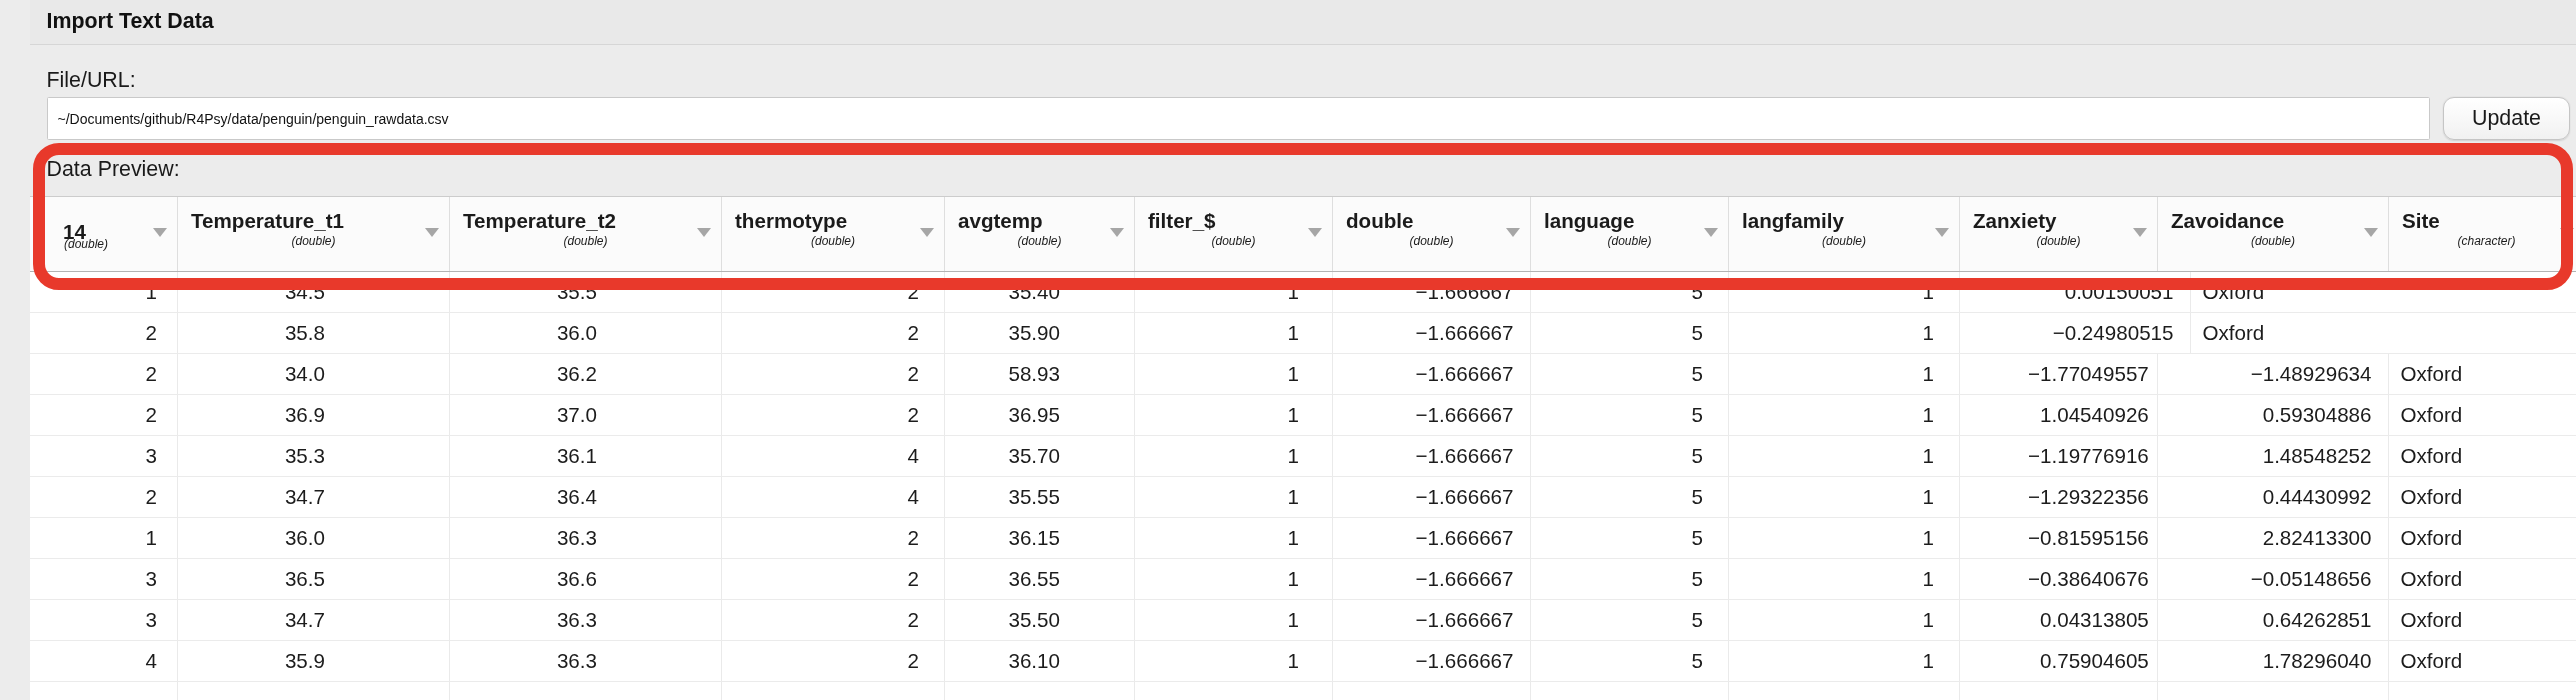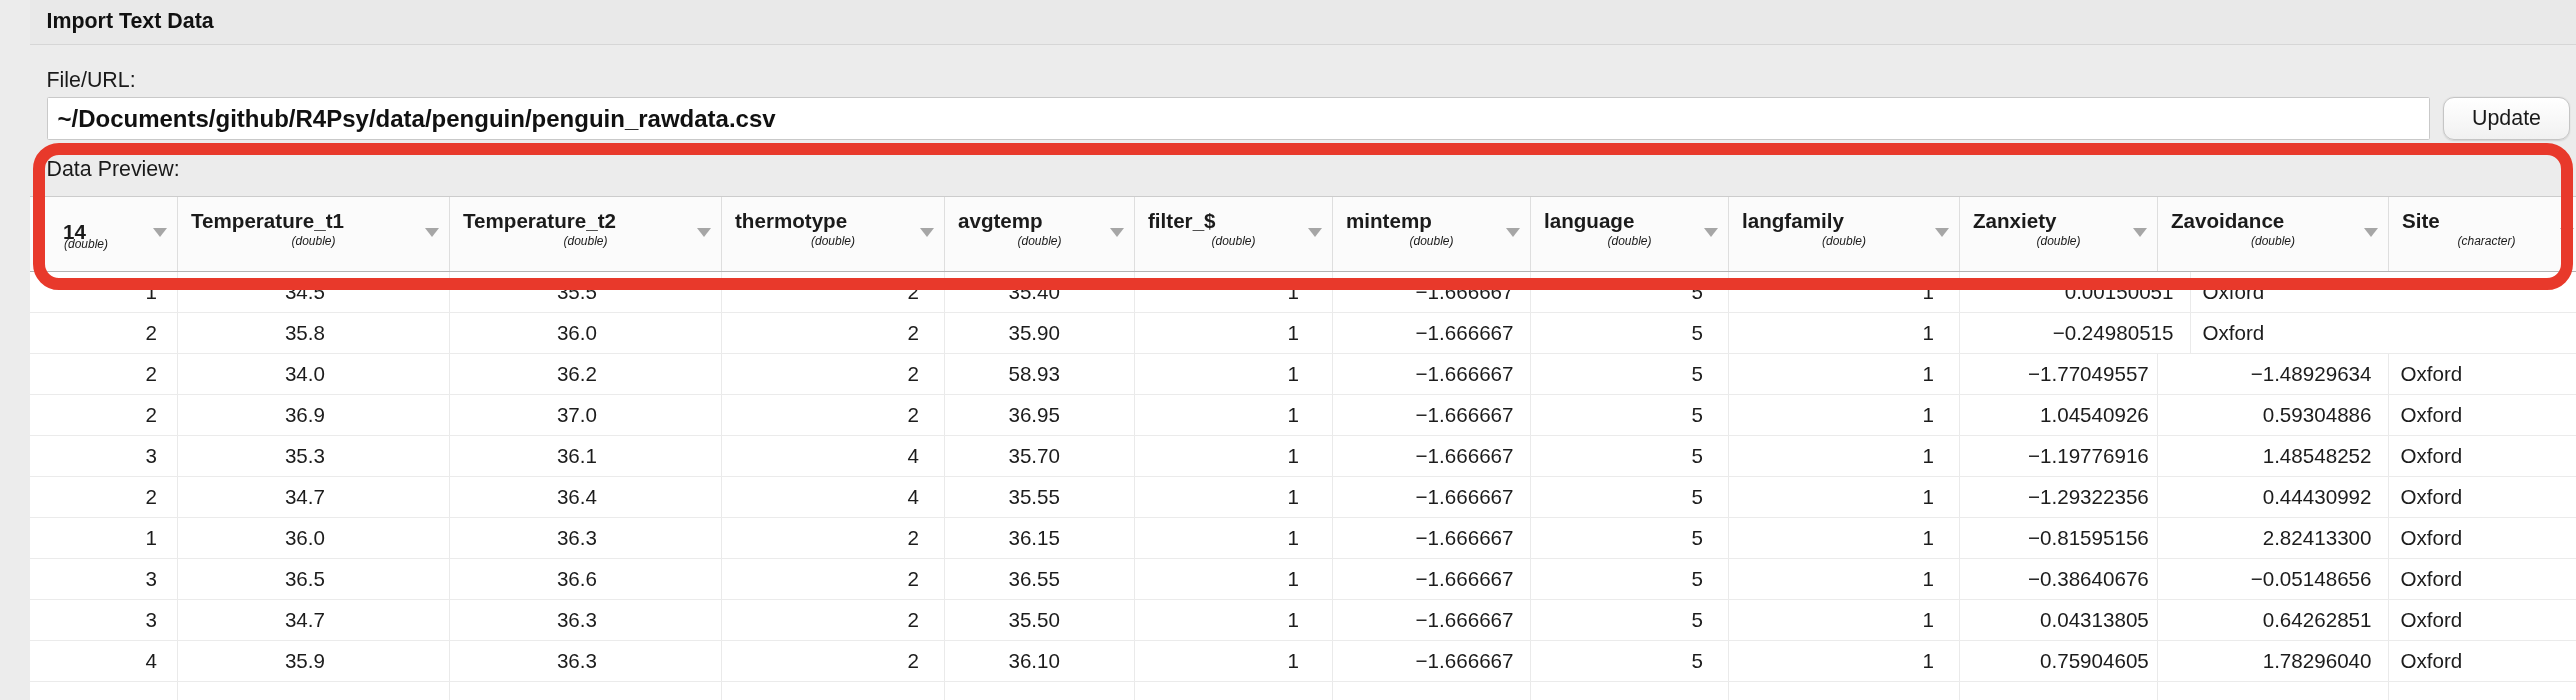--- a/index.html
+++ b/index.html
@@ -32,24 +32,23 @@
   
   .file-label {
     position: absolute; left: 16.5px; top: 68px;
     font-size: 21.4px; color: #1a1a1a;
   }
   .file-input {
     position: absolute; left: 16.5px; top: 97px;
     width: 2383px; height: 43px;
     border: 1.6px solid #c9c9c9; border-radius: 1.6px;
     background: #ffffff;
-    font-family: inherit; font-size: 24px; color: #111;
+    font-family: inherit; font-size: 14px; color: #111;
     padding: 0 10px;
     outline: none;
-    font-weight: bold;
   }
   .update-btn {
     position: absolute; left: 2413px; top: 97px;
     width: 127px; height: 43px;
     border: 1.6px solid #c5c5c5; border-radius: 11px;
     background: linear-gradient(#ffffff, #f1f1f1);
     box-shadow: 0 0.8px 1.6px rgba(0,0,0,0.12);
     font-family: inherit; font-size: 21.4px; color: #1a1a1a;
     text-align: center;
     cursor: pointer;
@@ -199,21 +198,21 @@
           <div class="hname">avgtemp</div>
           <div class="htype">(double)</div>
           <span class="arrow"></span>
         </div>
         <div class="hcell c6">
           <div class="hname">filter_$</div>
           <div class="htype">(double)</div>
           <span class="arrow"></span>
         </div>
         <div class="hcell c7">
-          <div class="hname">mintemp</div>
+          <div class="hname">double</div>
           <div class="htype">(double)</div>
           <span class="arrow"></span>
         </div>
         <div class="hcell c8">
           <div class="hname">language</div>
           <div class="htype">(double)</div>
           <span class="arrow"></span>
         </div>
         <div class="hcell c9">
           <div class="hname">langfamily</div>

